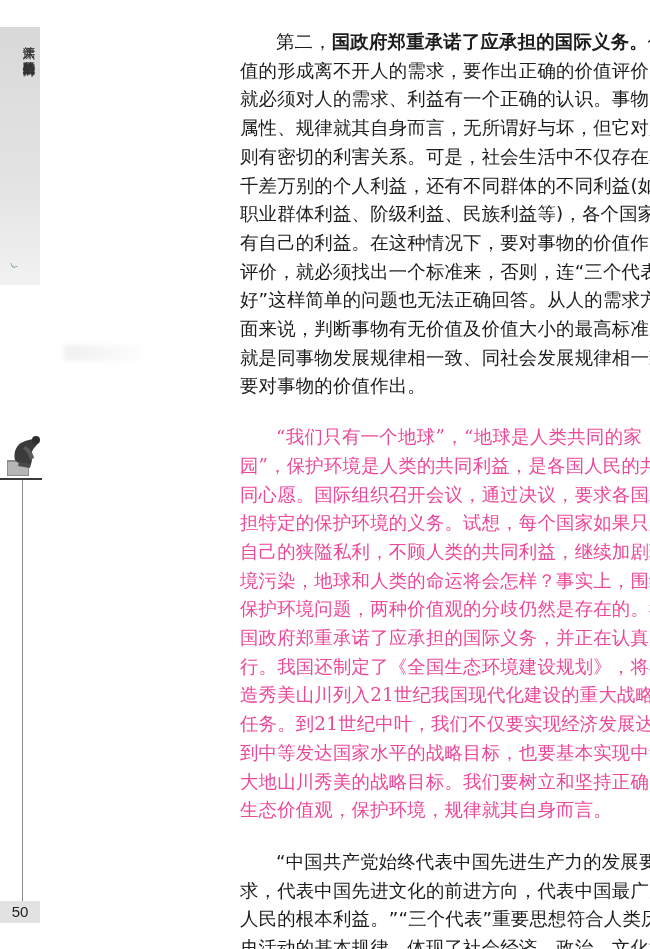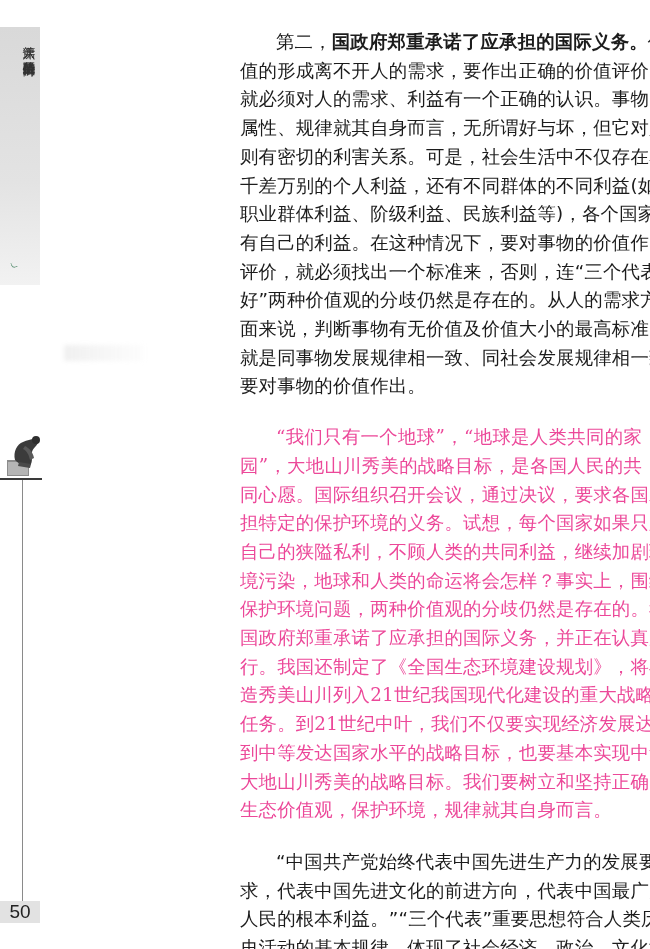--- a/index.html
+++ b/index.html
@@ -24,21 +24,21 @@
     position:absolute; left:11px; top:262px; width:5px; height:5px;
     border-left:1px solid #6a9a80; border-bottom:1px solid #6a9a80;
     border-radius:0 0 0 4px; transform:rotate(-20deg);
   }
   .thinker { position:absolute; left:3px; top:430px; width:38px; height:48px; }
   .h-rule { position:absolute; left:0; top:478px; width:42px; height:2px; background:#3a3a3a; }
   .v-rule { position:absolute; left:22px; top:480px; width:1px; height:421px; background:#8a8a8a; }
   .page-num-box {
     position:absolute; left:0; top:901px; width:40px; height:22px;
     background:#e2e2e2;
-    font-family:"Liberation Sans", sans-serif; font-size:19px; color:#222;
+    font-family:"Liberation Sans", sans-serif; font-size:15px; color:#222;
     text-align:center; line-height:22px;
   }
   .ghost {
     position:absolute; left:64px; top:345px; width:80px; height:16px;
     background:linear-gradient(90deg,rgba(230,230,230,0.6),rgba(245,245,245,0.2));
     filter:blur(2px);
   }
   .main {
     position:absolute; left:240px; top:28px; width:402px;
   }
@@ -88,29 +88,29 @@
   <p class="para p1">
     <span class="line"><span class="indent"></span><span>第二，</span><b class="bold">国政府郑重承诺了应承担的国际义务。</b><span>价</span></span>
     <span class="line">值的形成离不开人的需求，要作出正确的价值评价，</span>
     <span class="line">就必须对人的需求、利益有一个正确的认识。事物的</span>
     <span class="line">属性、规律就其自身而言，无所谓好与坏，但它对人</span>
     <span class="line">则有密切的利害关系。可是，社会生活中不仅存在着</span>
     <span class="line">千差万别的个人利益，还有不同群体的不同利益(如</span>
     <span class="line">职业群体利益、阶级利益、民族利益等)，各个国家也</span>
     <span class="line">有自己的利益。在这种情况下，要对事物的价值作出</span>
     <span class="line">评价，就必须找出一个标准来，否则，连“三个代表</span>
-    <span class="line">好”两种价值观的分歧仍然是存在的。从人的需求方</span>
+    <span class="line">好”这样简单的问题也无法正确回答。从人的需求方</span>
     <span class="line">面来说，判断事物有无价值及价值大小的最高标准，</span>
     <span class="line">就是同事物发展规律相一致、同社会发展规律相一致</span>
     <span class="line last">要对事物的价值作出。</span>
   </p>
 
   <p class="para p2">
     <span class="line" style="padding-left:36px;"><span>“我们只有一个地球”，“地球是人类共同的家</span></span>
-    <span class="line">园”，大地山川秀美的战略目标，是各国人民的共</span>
+    <span class="line">园”，保护环境是人类的共同利益，是各国人民的共</span>
     <span class="line">同心愿。国际组织召开会议，通过决议，要求各国承</span>
     <span class="line">担特定的保护环境的义务。试想，每个国家如果只顾</span>
     <span class="line">自己的狭隘私利，不顾人类的共同利益，继续加剧环</span>
     <span class="line">境污染，地球和人类的命运将会怎样？事实上，围绕</span>
     <span class="line">保护环境问题，两种价值观的分歧仍然是存在的。我</span>
     <span class="line">国政府郑重承诺了应承担的国际义务，并正在认真履</span>
     <span class="line">行。我国还制定了《全国生态环境建设规划》，将再</span>
     <span class="line">造秀美山川列入21世纪我国现代化建设的重大战略</span>
     <span class="line">任务。到21世纪中叶，我们不仅要实现经济发展达</span>
     <span class="line">到中等发达国家水平的战略目标，也要基本实现中华</span>

